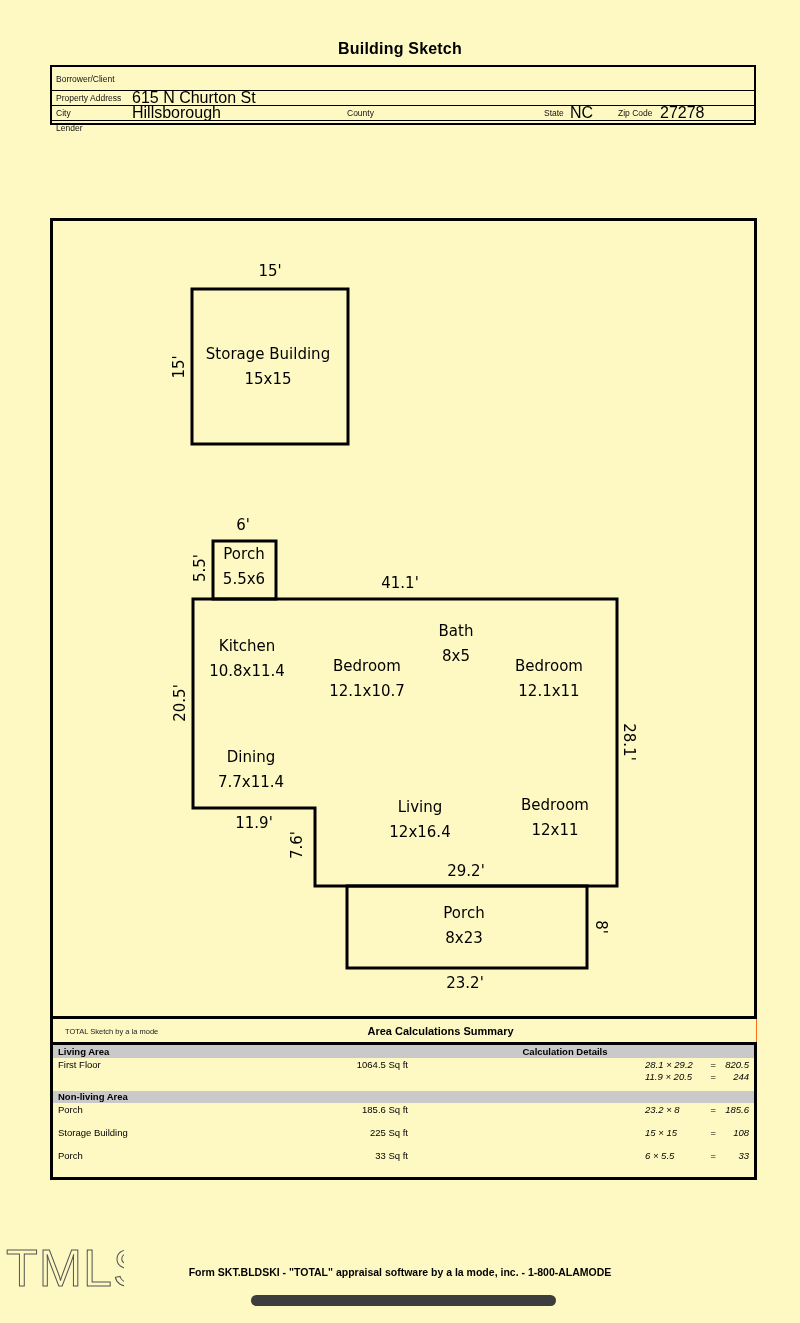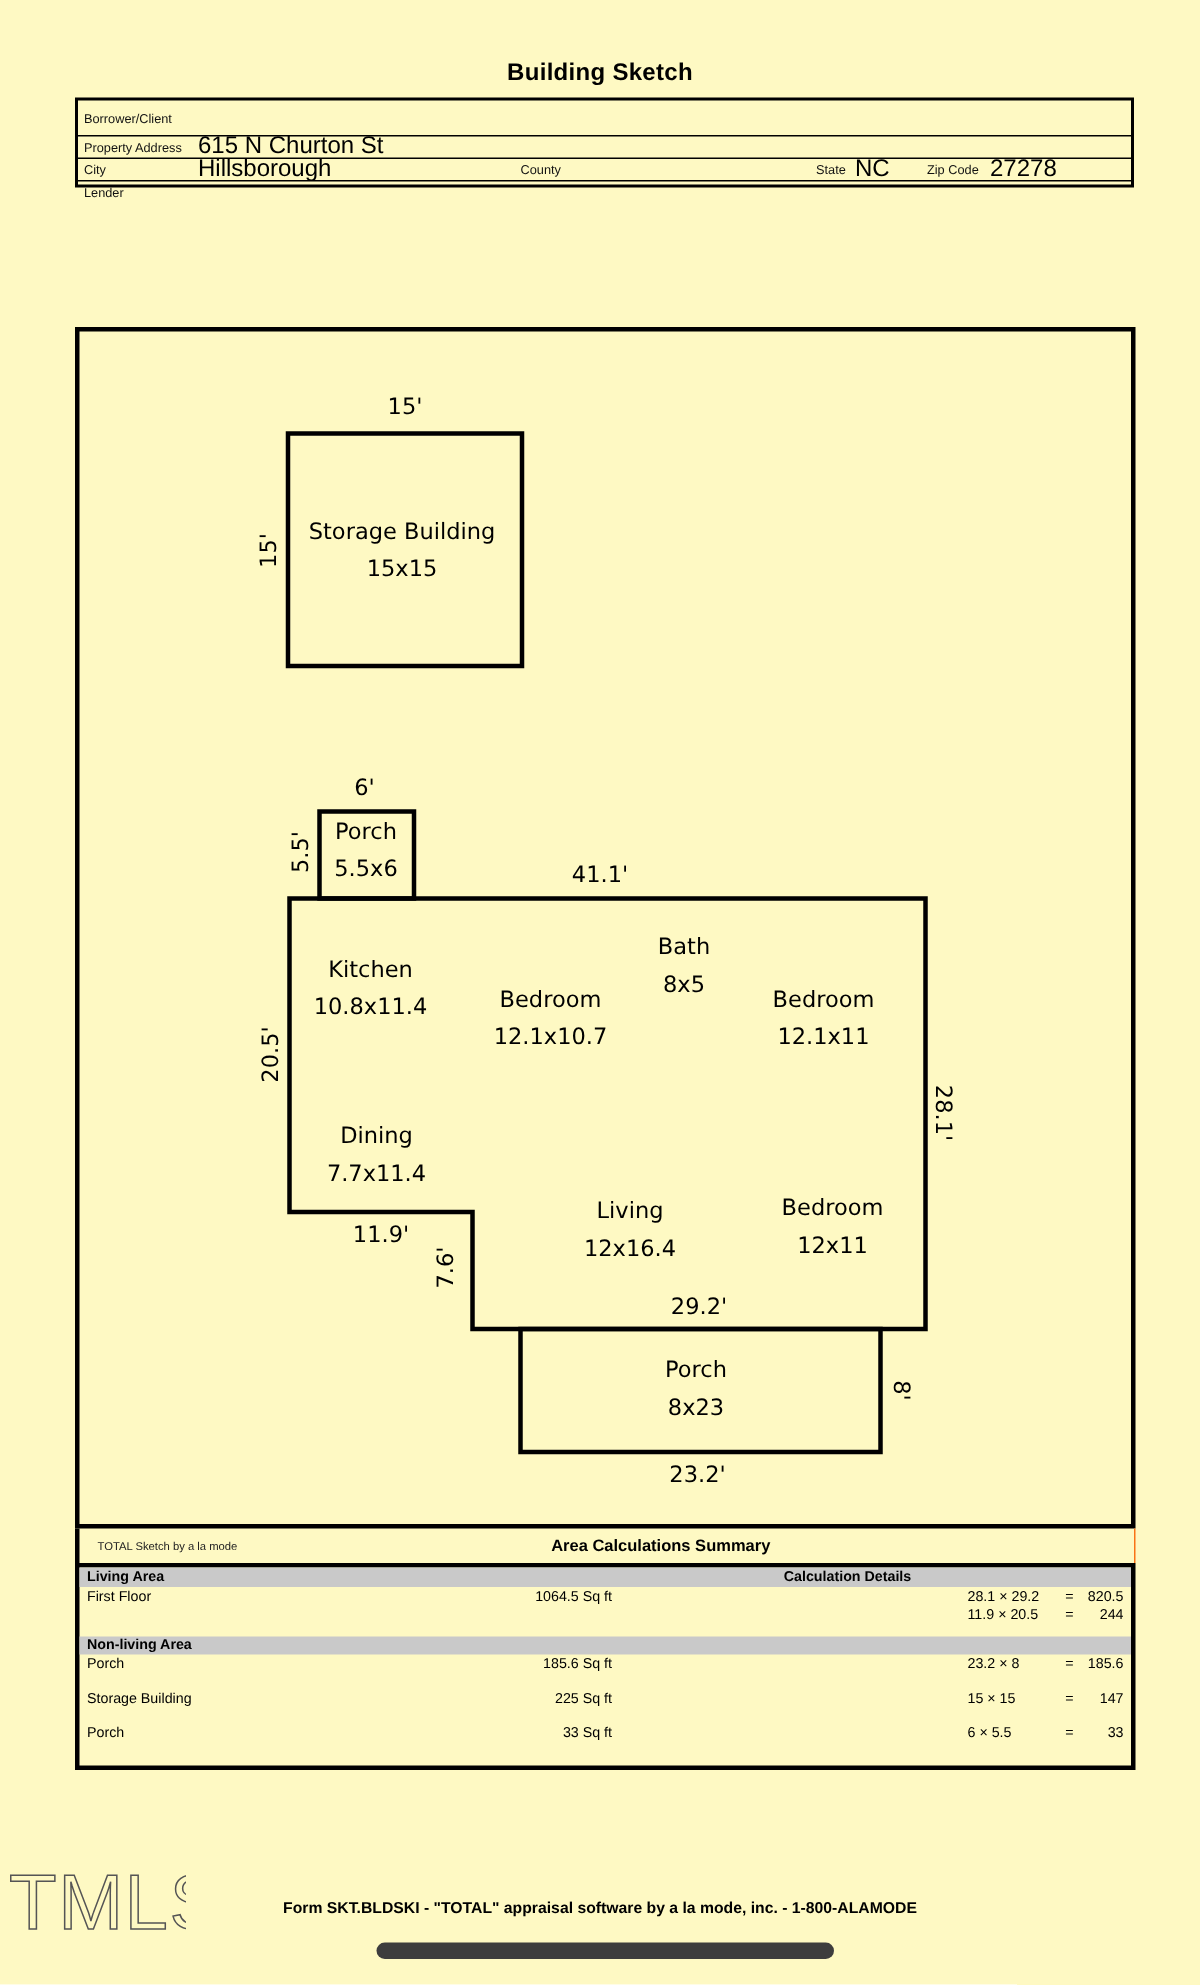--- a/index.html
+++ b/index.html
@@ -36,21 +36,21 @@
 
   
   .sum-table{position:absolute;left:50px;top:1042px;width:707px;height:138px;
              border:3px solid #000;box-sizing:border-box;font-size:9.5px;}
   .band{position:relative;height:13px;background:#c9c9c9;font-weight:700;line-height:13px;}
   .band .b-label{padding-left:5px;}
   .band .b-right{position:absolute;left:512px;top:0;transform:translateX(-50%);line-height:13px;}
   .srow{position:relative;}
   .srow .r-label{position:absolute;left:5px;top:1px;}
   .srow .r-area{position:absolute;left:250px;top:1px;width:105px;text-align:right;}
-  .srow .r-calc{position:absolute;right:5px;top:1px;width:104px;}
+  .srow .r-calc{position:absolute;right:5px;top:1px;width:104px;font-style:italic;}
   .calc-line{display:grid;grid-template-columns:58px 14px 1fr;column-gap:3px;line-height:11.5px;}
   .calc-line .ce{text-align:left;}
   .calc-line .cq{text-align:center;}
   .calc-line .cr{text-align:right;}
   .bold{font-weight:700;}
 
   
   .footer-line{position:absolute;left:0;top:1266px;width:100%;text-align:center;
                font-size:10.5px;font-weight:700;}
   .home-bar{position:absolute;left:251px;top:1295px;width:305px;height:11px;
@@ -195,21 +195,21 @@
       </div>
     </div>
 
     <div class="srow" style="height:23px;">
       <span class="r-label">Storage Building</span>
       <span class="r-area">225 Sq ft</span>
       <div class="r-calc">
         <div class="calc-line">
           <span class="ce">15 × 15</span>
           <span class="cq">=</span>
-          <span class="cr">147</span>
+          <span class="cr">108</span>
         </div>
       </div>
     </div>
 
     <div class="srow" style="height:20px;">
       <span class="r-label">Porch</span>
       <span class="r-area">33 Sq ft</span>
       <div class="r-calc">
         <div class="calc-line">
           <span class="ce">6 × 5.5</span>

